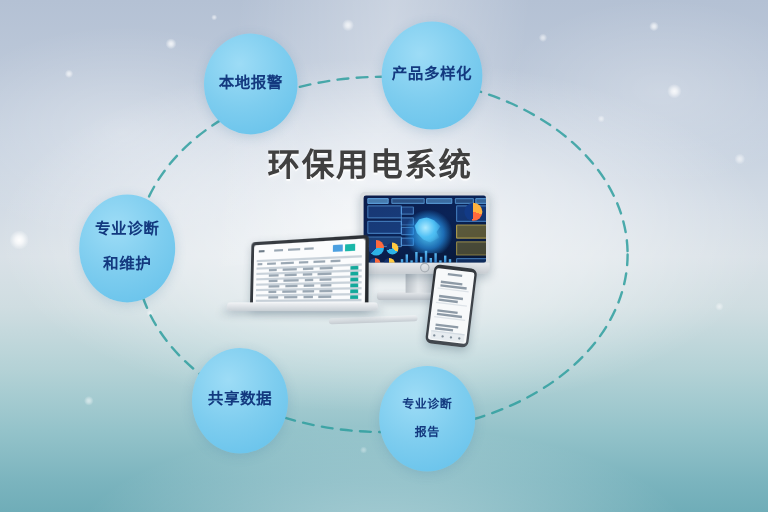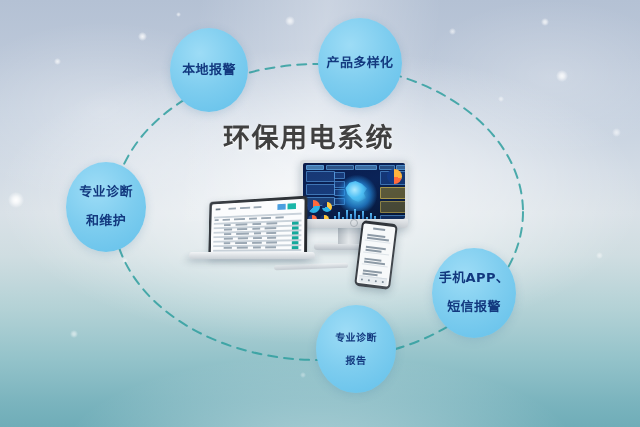--- a/index.html
+++ b/index.html
@@ -163,34 +163,31 @@
 
   <div class="node" style="left:318px;top:18px;width:84px;height:90px;font-size:13px;">
     <span>产品多样化</span>
   </div>
 
   <div class="node" style="left:170px;top:28px;width:78px;height:84px;font-size:13px;">
     <span>本地报警</span>
   </div>
 
 
-  <div class="node" style="left:432px;top:248px;width:84px;height:90px;font-size:13px;">
-    <span>
-      <span>手机APP、</span><br>
-      <span>短信报警</span>
-    </span>
-  </div>
 
   <div class="node" style="left:316px;top:305px;width:80px;height:88px;font-size:10px;">
     <span>
       <span>专业诊断</span><br>
       <span>报告</span>
     </span>
   </div>
 
+  <div class="node" style="left:160px;top:290px;width:80px;height:88px;font-size:13px;">
+    <span>共享数据</span>
+  </div>
 
   <div class="node" style="left:66px;top:162px;width:80px;height:90px;font-size:13px;">
     <span>
       <span>专业诊断</span><br>
       <span>和维护</span>
     </span>
   </div>
 
   <div class="title">环保用电系统</div>
 

